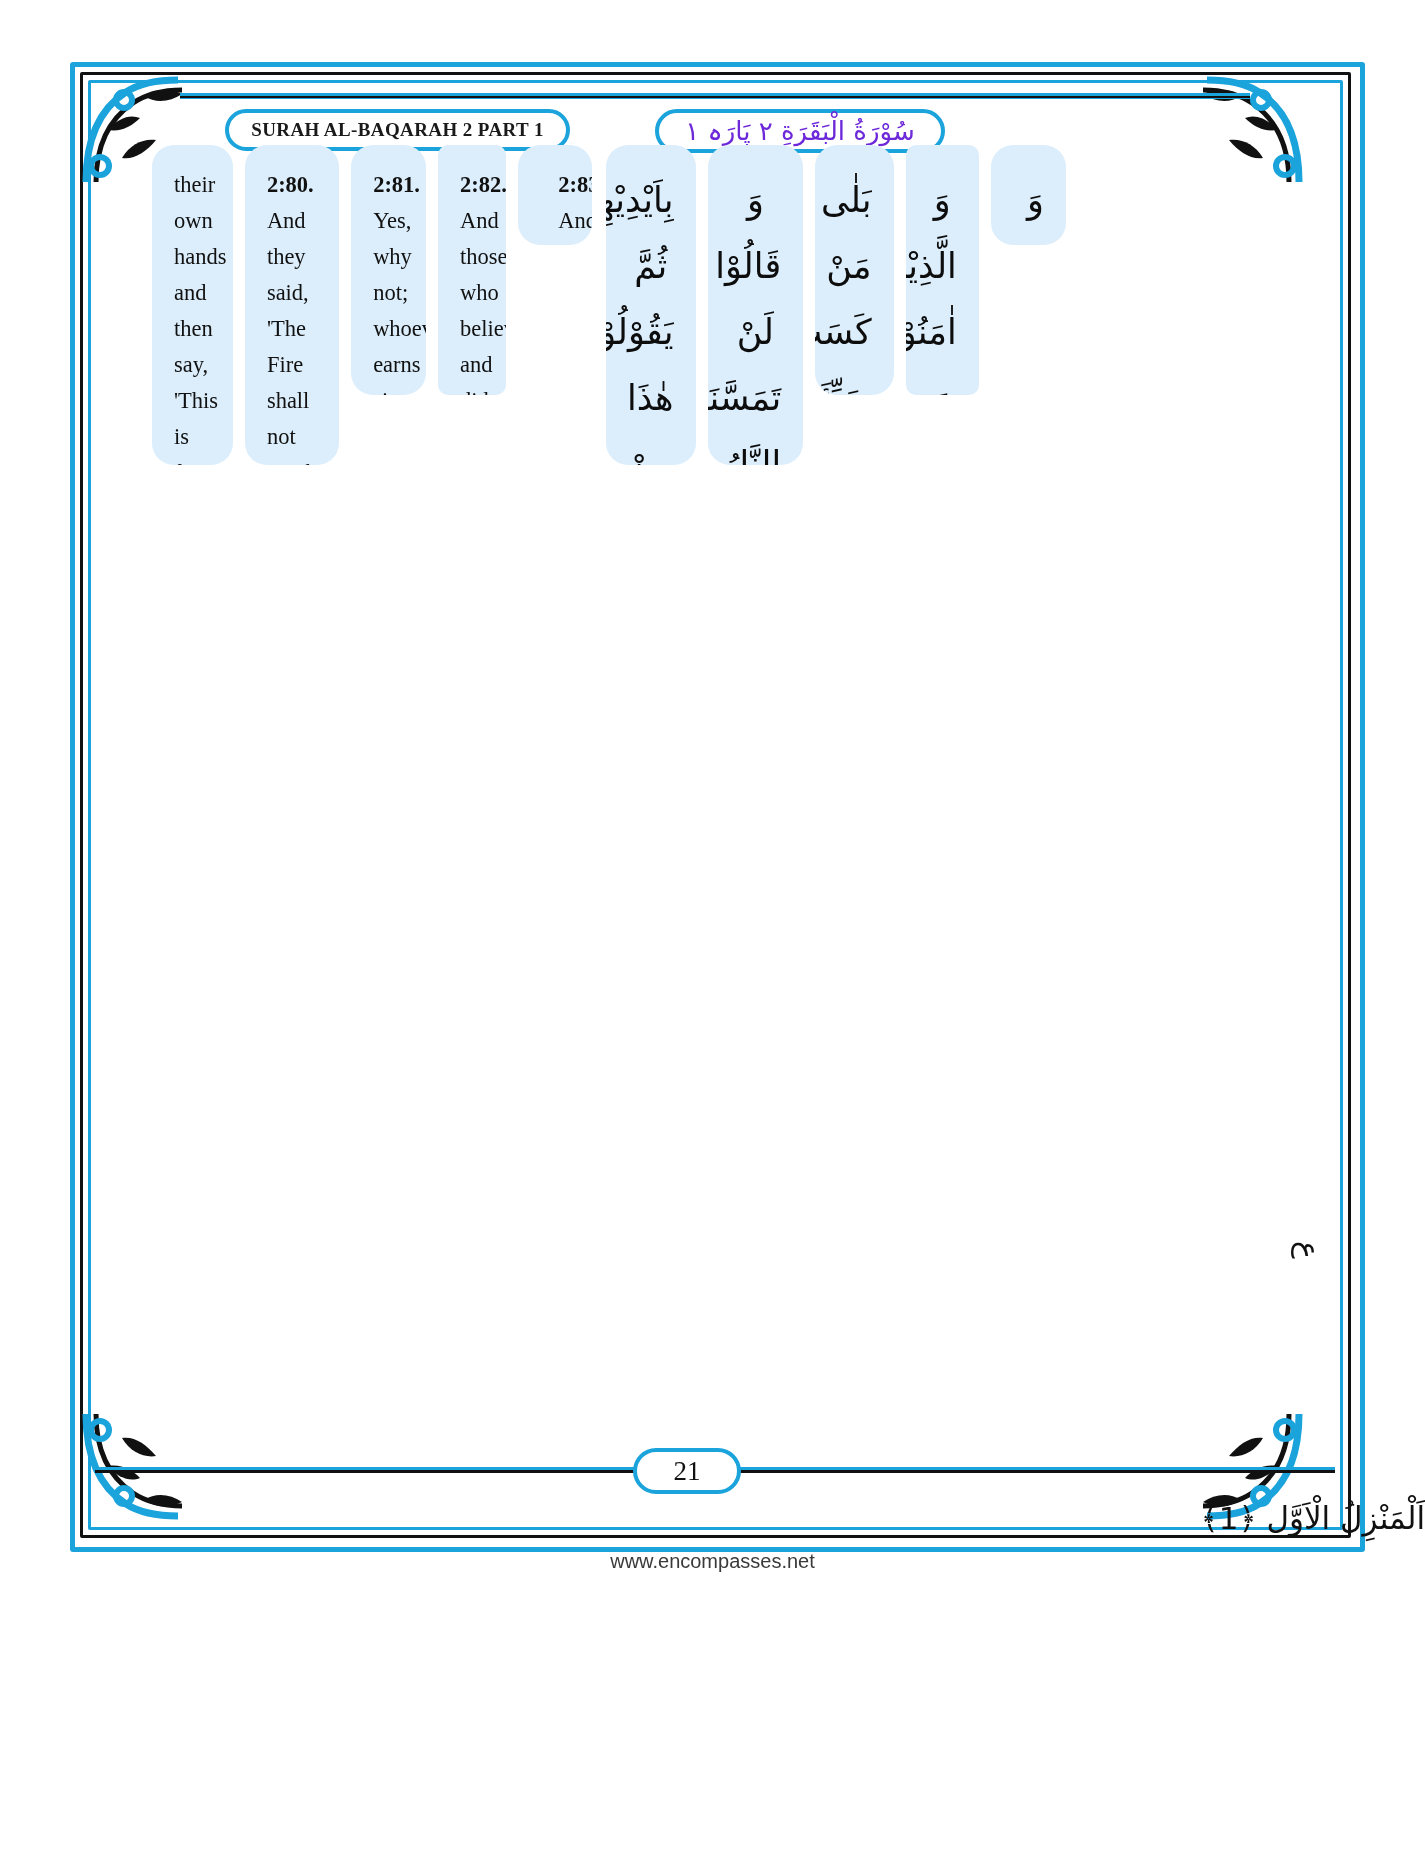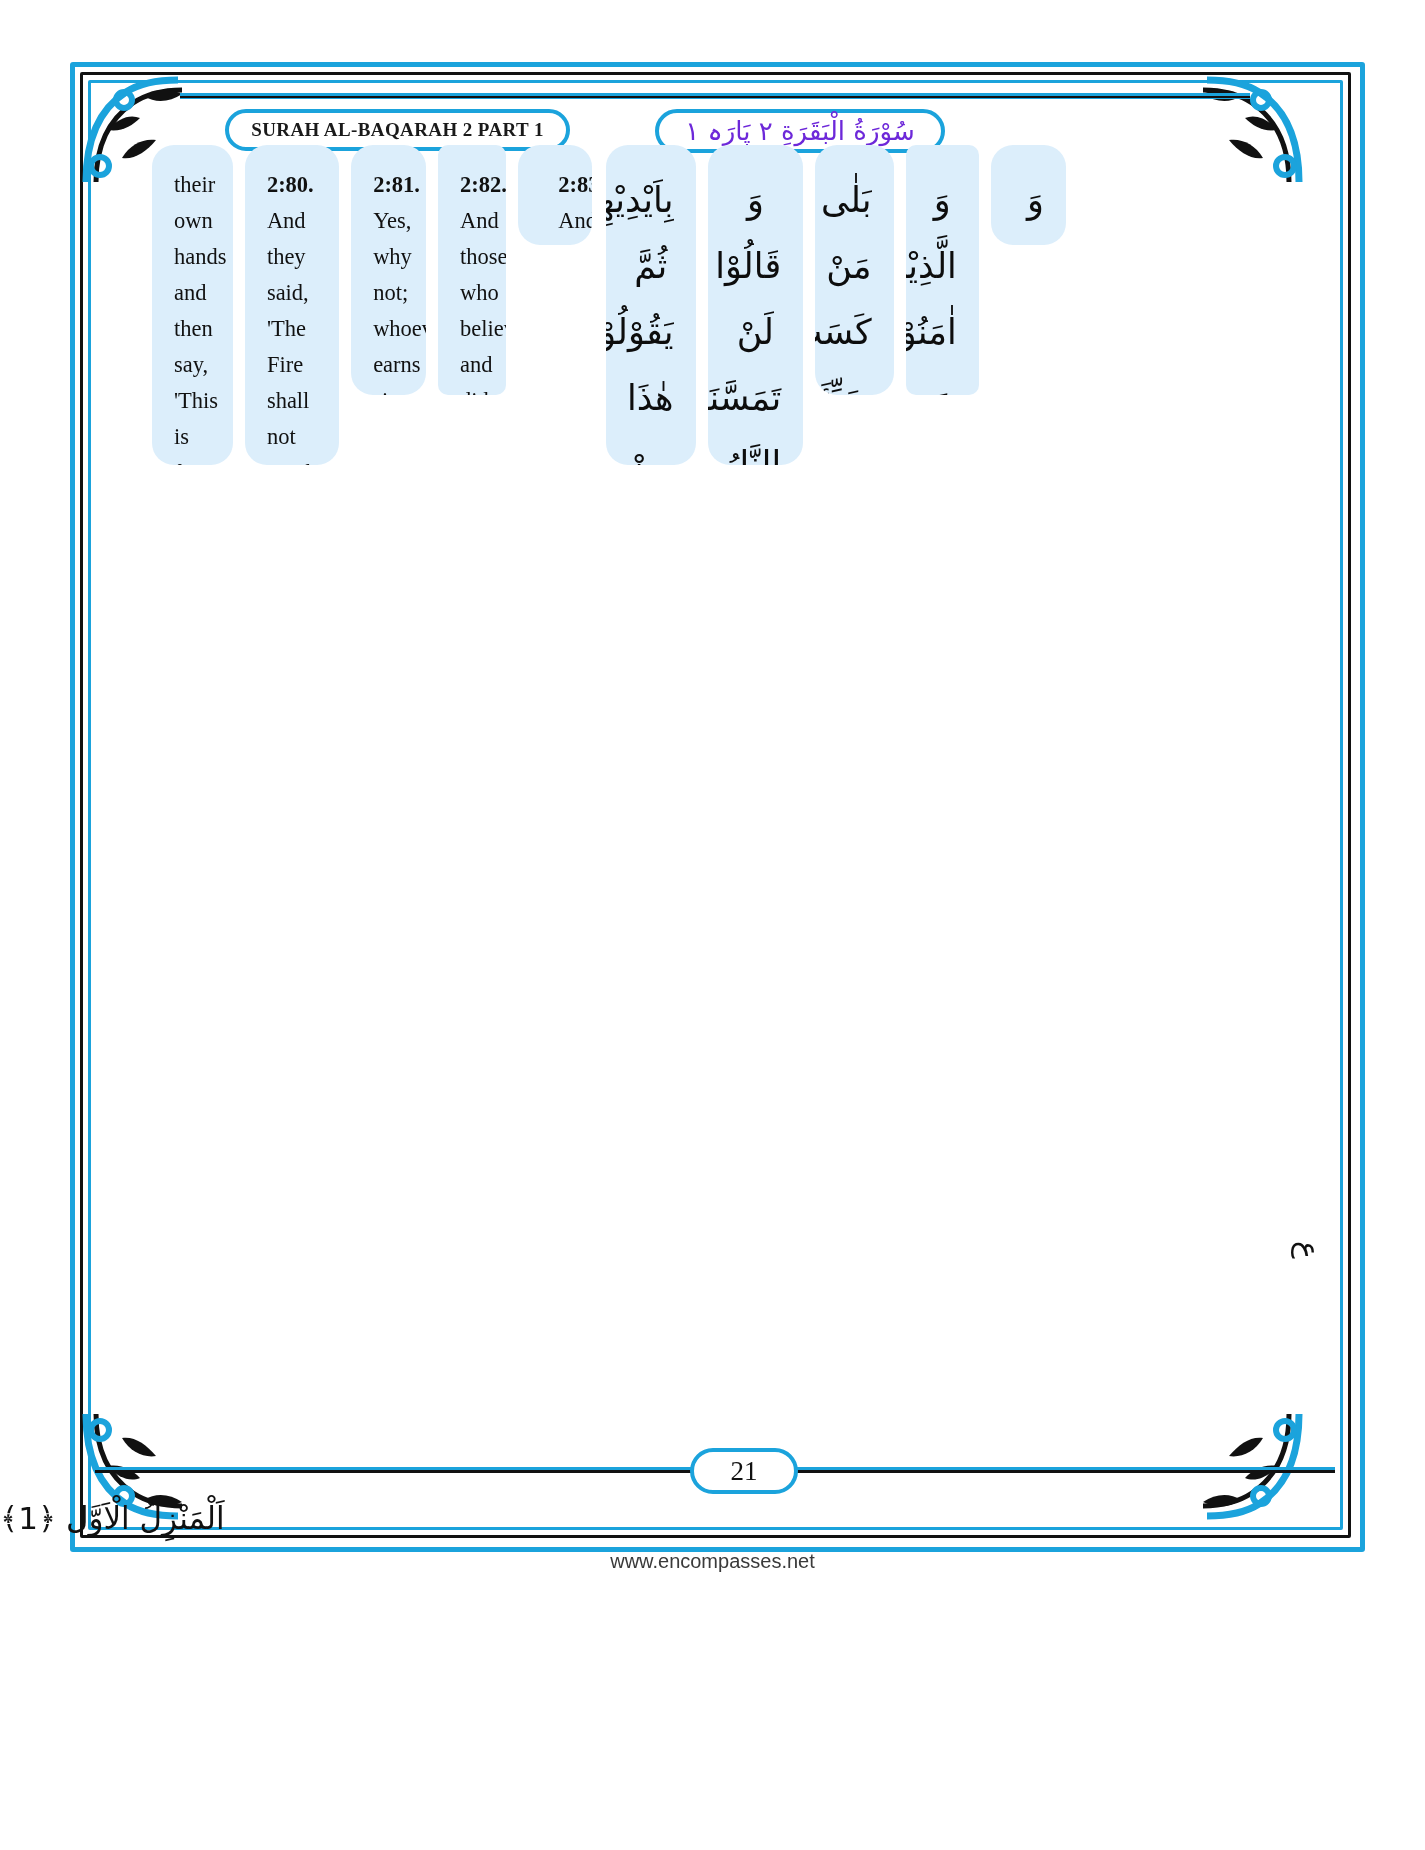--- a/index.html
+++ b/index.html
@@ -104,28 +104,28 @@
   
   .ftr-line{
     position:absolute;left:95px;top:1467px;width:1240px;height:0;
     border-top:3px solid #1BA3DC;border-bottom:3px solid #1BA3DC;
   }
   .ftr-line2{
     position:absolute;left:95px;top:1470px;width:1240px;height:0;
     border-top:3px solid #111;
   }
   .page-badge{
-    position:absolute;left:690px;top:1448px;width:108px;height:46px;
+    position:absolute;left:633px;top:1448px;width:108px;height:46px;
     background:#fff;border:4px solid #1BA3DC;border-radius:30px;
     display:flex;align-items:center;justify-content:center;
     font-size:27px;color:#111;box-sizing:border-box;
     font-family:"Liberation Serif",serif;
   }
   .manzil{
-    position:absolute;left:0;top:1500px;width:1425px;text-align:left;
+    position:absolute;left:0;top:1500px;width:1425px;text-align:right;
     font-size:31px;color:#111;direction:rtl;
     font-family:"DejaVu Sans","Liberation Sans",sans-serif;
   }
   .site{
     position:absolute;left:0;top:1550px;width:1425px;text-align:center;
     font-size:20px;color:#3a3a3a;
     font-family:"Liberation Sans",sans-serif;
   }
 </style>
 </head>

